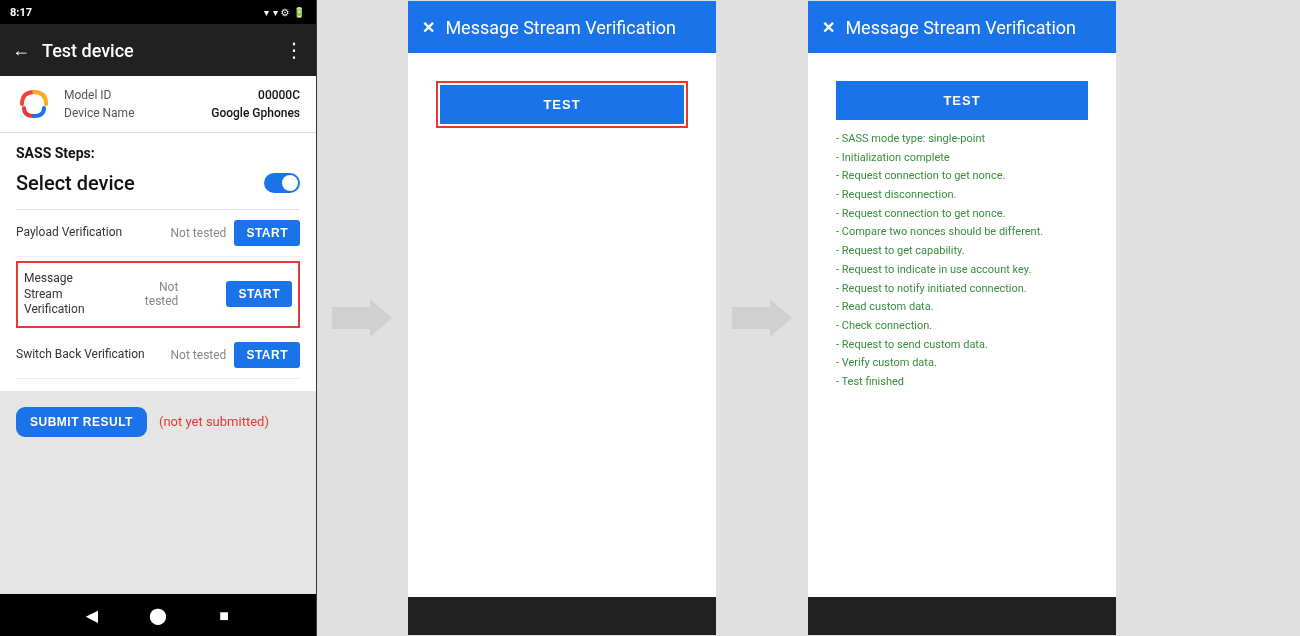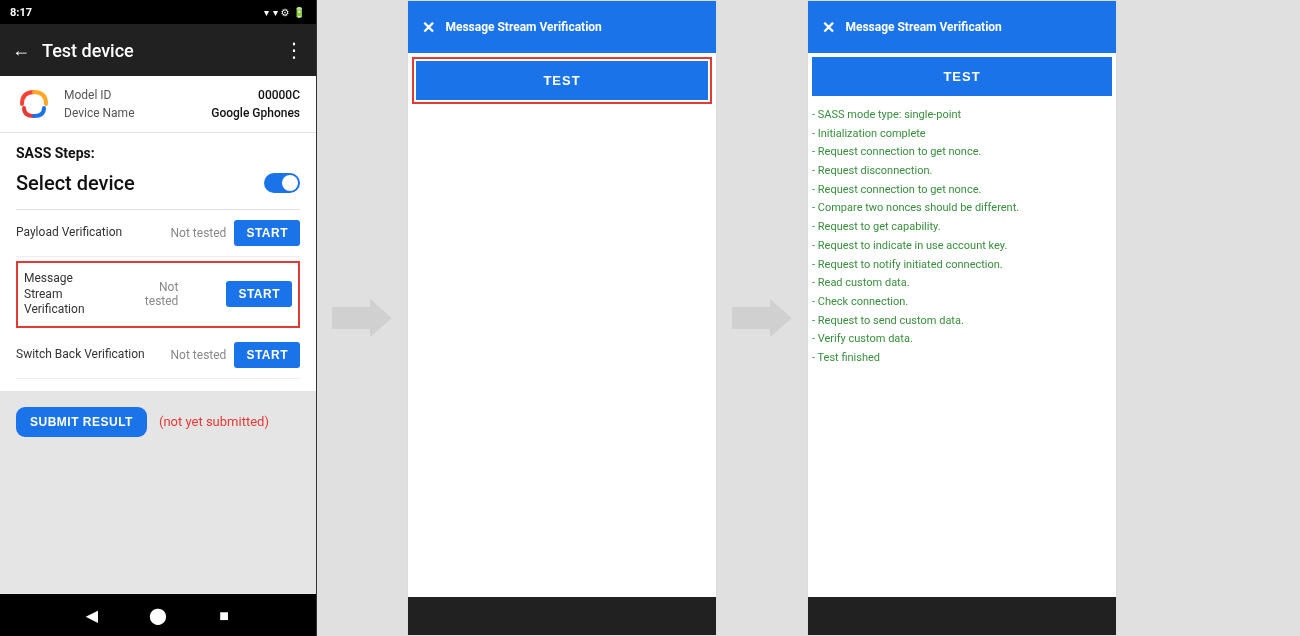--- a/index.html
+++ b/index.html
@@ -263,27 +263,27 @@
       flex-shrink: 0;
     }
 
     .dialog-close {
       font-size: 16px;
       cursor: pointer;
       font-weight: bold;
     }
 
     .dialog-title {
-      font-size: 12px;
-      font-weight: 700;
+      font-size: 18px;
+      font-weight: 400;
       flex: 1;
     }
 
     .dialog-body {
-      padding: 4px;
+      padding: 28px;
       flex: 1;
     }
 
     .test-big-btn {
       background: #1a73e8;
       color: #fff;
       border: none;
       width: 100%;
       padding: 12px;
       font-size: 13px;

